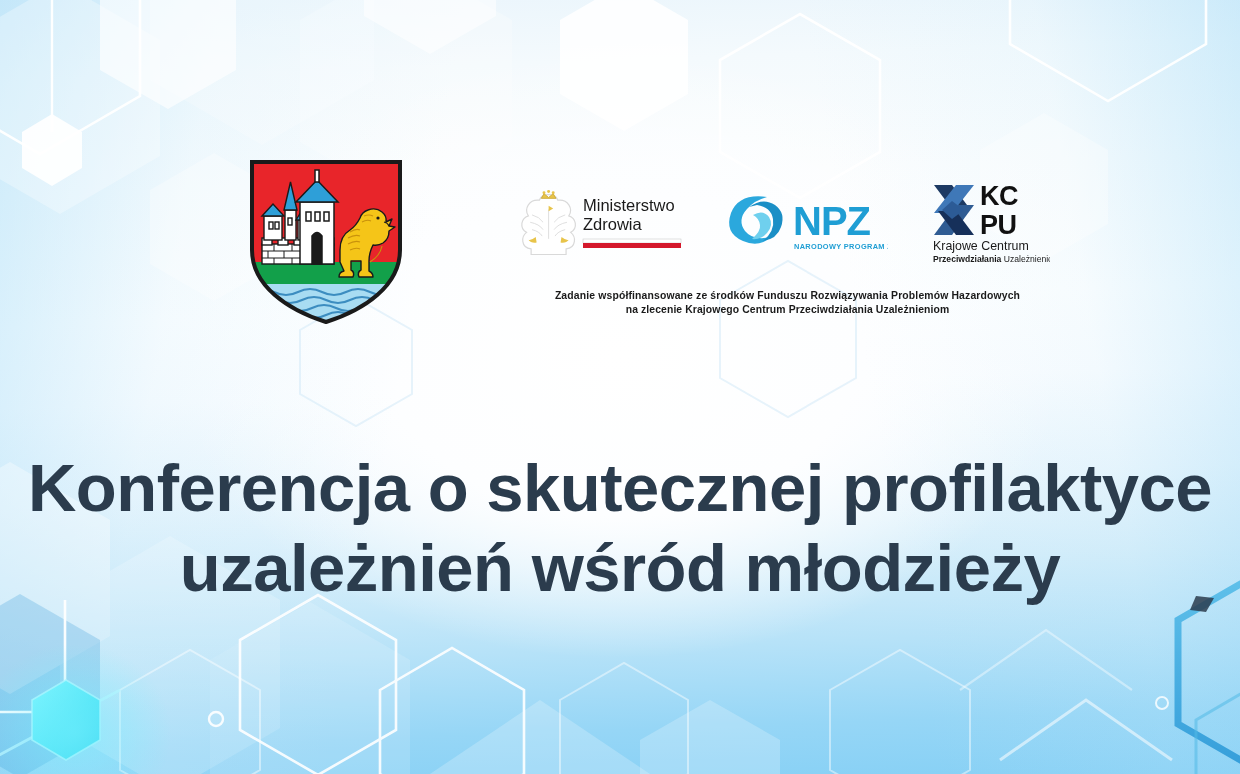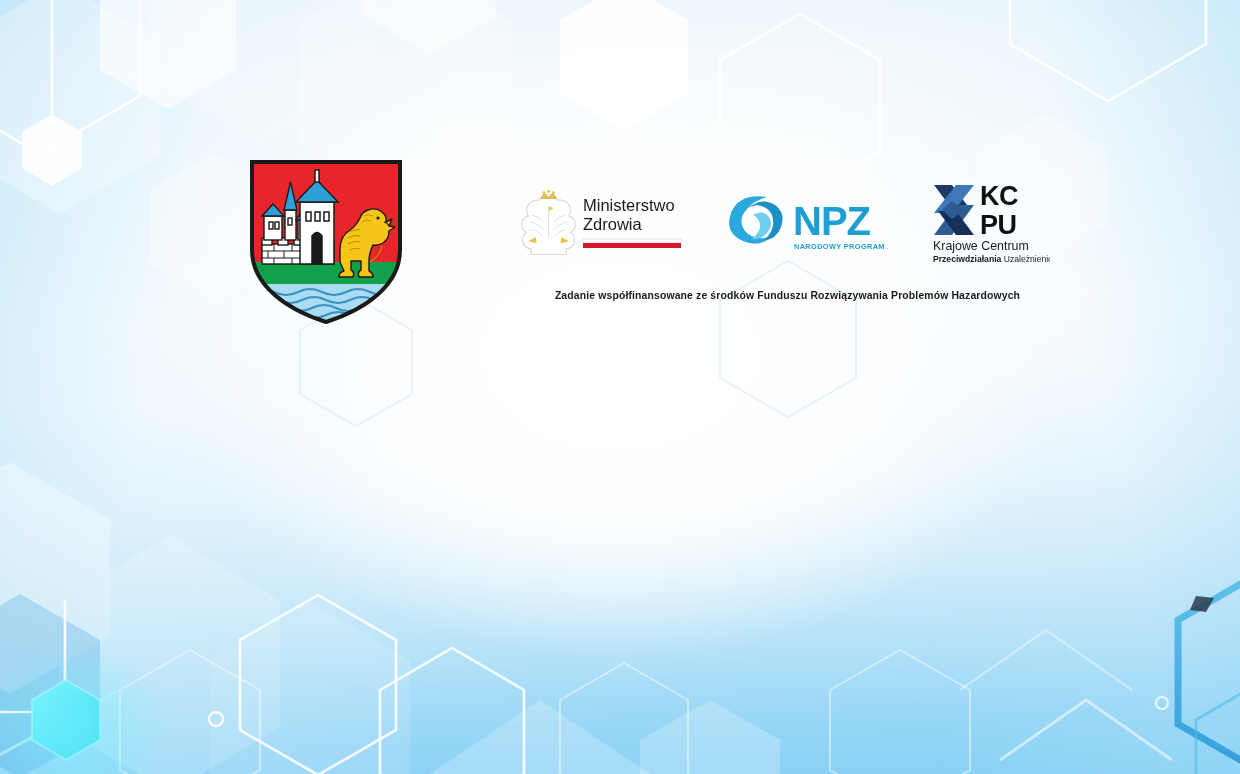--- a/index.html
+++ b/index.html
@@ -419,21 +419,24 @@
           <text x="50" y="28" font-family="'Liberation Sans', sans-serif" font-size="27" font-weight="700" fill="#111111" letter-spacing="-0.5">KC</text>
           <text x="50" y="57" font-family="'Liberation Sans', sans-serif" font-size="27" font-weight="700" fill="#111111" letter-spacing="-0.5">PU</text>
           <text x="3" y="73" font-family="'Liberation Sans', sans-serif" font-size="12.4" font-weight="400" fill="#1a1a1a">Krajowe Centrum</text>
           <text x="3" y="85" font-family="'Liberation Sans', sans-serif" font-size="8.6" font-weight="700" fill="#1a1a1a">Przeciwdziałania<tspan font-weight="400"> Uzależnieniom</tspan></text>
         </svg>
 
       </div>
 
       <div class="funding">
         <div class="l1">Zadanie współfinansowane ze środków Funduszu Rozwiązywania Problemów Hazardowych</div>
+        <div class="l2">na zlecenie Krajowego Centrum Przeciwdziałania Uzależnieniom</div>
       </div>
 
     </div>
   </div>
 
   <div class="headline">
+    <span class="ln">Konferencja o skutecznej profilaktyce</span>
+    <span class="ln">uzależnień wśród młodzieży</span>
   </div>
 
 </div>
 
 </body></html>

